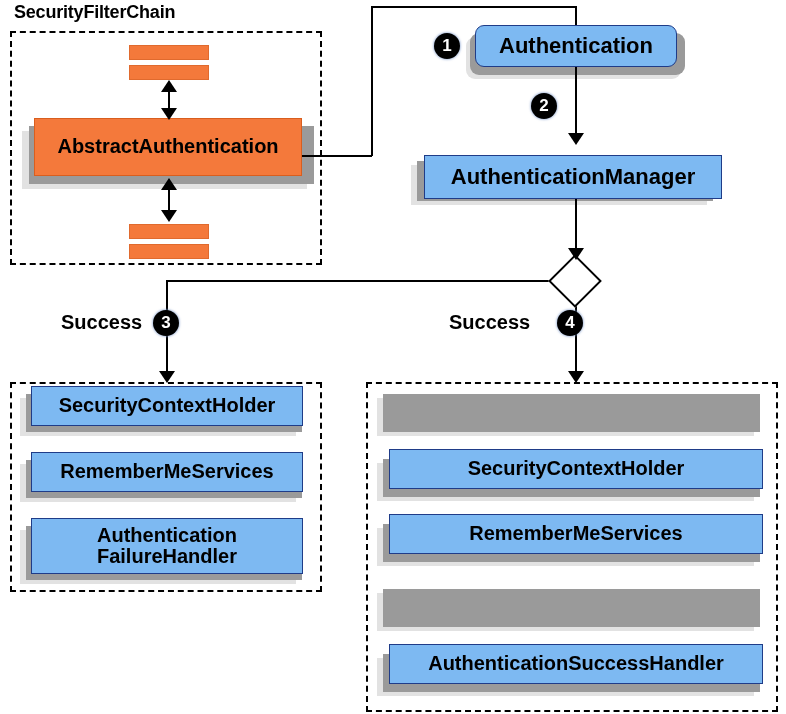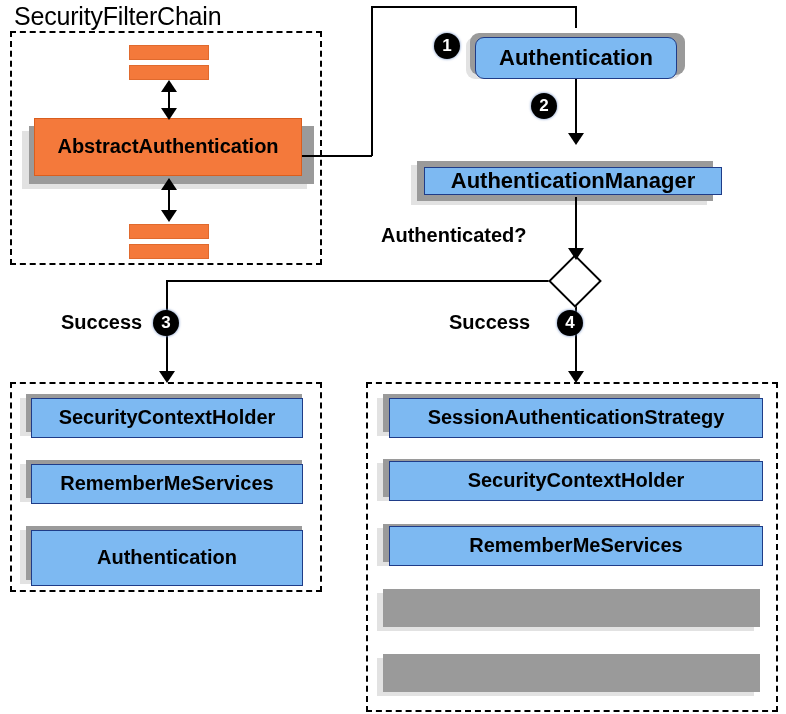--- a/index.html
+++ b/index.html
@@ -21,22 +21,22 @@
 
   
   .group-box {
     position: absolute;
     border: 2px dashed #000000;
     background: transparent;
     box-sizing: border-box;
   }
   .group-title {
     position: absolute;
-    font-weight: normal;
-    font-size: 25px;
+    font-weight: bold;
+    font-size: 18px;
     color: #000000;
     white-space: nowrap;
     letter-spacing: -0.2px;
   }
 
   
   .node {
     position: absolute;
     box-sizing: border-box;
     display: flex;
@@ -44,21 +44,20 @@
     justify-content: center;
     text-align: center;
     font-weight: bold;
     color: #000000;
     z-index: 3;
     line-height: 1.06;
   }
   .node.blue {
     background: #7DB9F2;
     border: 1px solid #1F3C88;
-    margin-top: 12px;
   }
   .node.orange {
     background: #F4793B;
     border: 1px solid #D95E1E;
   }
   .node.rounded {
     border-radius: 9px;
   }
   
   .shadow-dark {
@@ -187,28 +186,27 @@
 
   <div class="line-v" style="left:575px; top:67px; height:70px;"></div>
   <div class="arrow-down" style="left:568px; top:133px;"></div>
 
   <div class="badge" style="left:531px; top:93px;">
     <span>2</span>
   </div>
 
   <div class="shadow-light" style="left:411px; top:165px; width:296px; height:40px;"></div>
   <div class="shadow-dark" style="left:417px; top:161px; width:296px; height:40px;"></div>
-  <div class="node blue" style="left:424px; top:155px; width:298px; height:28px; font-size:22px;">
+  <div class="node blue" style="left:424px; top:155px; width:298px; height:44px; font-size:22px;">
     <span>AuthenticationManager</span>
   </div>
 
   <div class="line-v" style="left:575px; top:197px; height:57px;"></div>
   <div class="arrow-down" style="left:568px; top:248px;"></div>
 
-  <div class="label" style="left:381px; top:224px;">Authenticated?</div>
 
   <div class="diamond" style="left:556px; top:262px; width:38px; height:38px;"></div>
 
   <div class="line-h" style="left:166px; top:280px; width:392px;"></div>
   <div class="line-v" style="left:166px; top:280px; height:101px;"></div>
   <div class="arrow-down" style="left:159px; top:371px;"></div>
 
   <div class="label" style="left:61px; top:311px;">Success</div>
   <div class="badge" style="left:153px; top:310px;">
     <span>3</span>
@@ -233,41 +231,42 @@
   <div class="shadow-light" style="left:20px; top:464px; width:276px; height:38px;"></div>
   <div class="shadow-dark" style="left:26px; top:460px; width:276px; height:38px;"></div>
   <div class="node blue" style="left:31px; top:452px; width:272px; height:40px; font-size:20px;">
     <span>RememberMeServices</span>
   </div>
 
   <div class="shadow-light" style="left:20px; top:530px; width:276px; height:54px;"></div>
   <div class="shadow-dark" style="left:26px; top:526px; width:276px; height:54px;"></div>
   <div class="node blue" style="left:31px; top:518px; width:272px; height:56px; font-size:20px; flex-direction:column;">
     <span>Authentication</span>
+    <span>FailureHandler</span>
   </div>
 
   <div class="group-box" style="left:366px; top:382px; width:412px; height:330px;"></div>
 
   <div class="shadow-light" style="left:377px; top:398px; width:377px; height:38px;"></div>
   <div class="shadow-dark" style="left:383px; top:394px; width:377px; height:38px;"></div>
-  <div class="node blue" style="left:389px; top:386px; width:374px; height:40px; font-size:20px;">
-    <span>SessionAuthenticationStrategy</span>
-  </div>
 
   <div class="shadow-light" style="left:377px; top:463px; width:377px; height:38px;"></div>
   <div class="shadow-dark" style="left:383px; top:459px; width:377px; height:38px;"></div>
   <div class="node blue" style="left:389px; top:449px; width:374px; height:40px; font-size:20px;">
     <span>SecurityContextHolder</span>
   </div>
 
   <div class="shadow-light" style="left:377px; top:528px; width:377px; height:38px;"></div>
   <div class="shadow-dark" style="left:383px; top:524px; width:377px; height:38px;"></div>
   <div class="node blue" style="left:389px; top:514px; width:374px; height:40px; font-size:20px;">
     <span>RememberMeServices</span>
   </div>
 
   <div class="shadow-light" style="left:377px; top:593px; width:377px; height:38px;"></div>
   <div class="shadow-dark" style="left:383px; top:589px; width:377px; height:38px;"></div>
 
   <div class="shadow-light" style="left:377px; top:658px; width:377px; height:38px;"></div>
   <div class="shadow-dark" style="left:383px; top:654px; width:377px; height:38px;"></div>
+  <div class="node blue" style="left:389px; top:644px; width:374px; height:40px; font-size:20px;">
+    <span>AuthenticationSuccessHandler</span>
+  </div>
 
 </div>
 
 </body></html>

